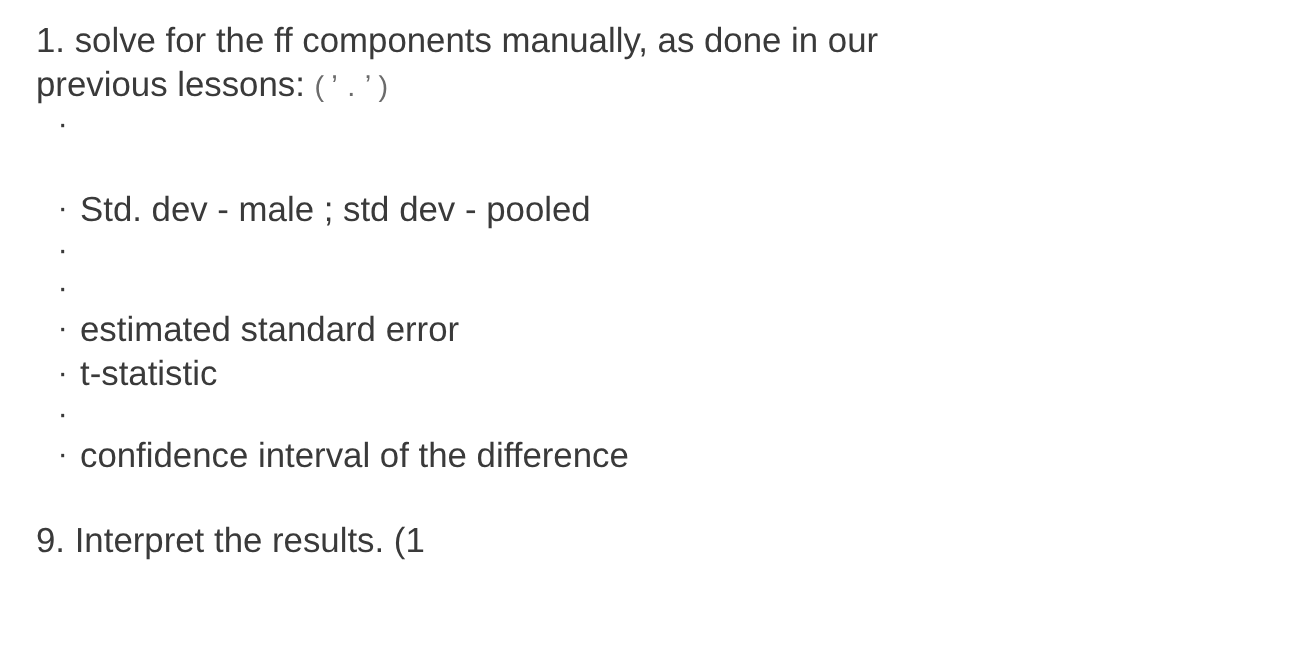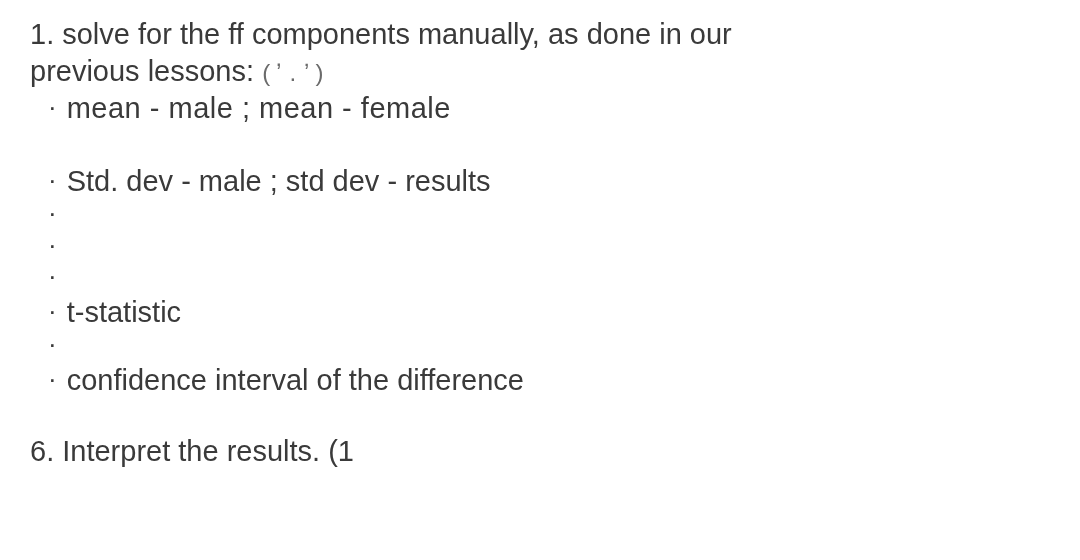--- a/index.html
+++ b/index.html
@@ -55,48 +55,48 @@
 <div class="section-1-heading">
   <div>1. solve for the ff components manually, as done in our</div>
   <div>
     <span>previous lessons: </span><span class="scribble">(  ̕  .    ̛  )</span>
   </div>
 </div>
 
 <div class="bullet-block">
   <div class="bullet-line">
     <span class="dot">·</span>
-    <span class="two-space">mean - male ;  mean - female</span>
   </div>
 </div>
 
 <div class="gap"></div>
 
 <div class="bullet-block">
   <div class="bullet-line">
     <span class="dot">·</span>
-    <span>Std. dev - male ; std dev - results</span>
+    <span>Std. dev - male ; std dev - pooled</span>
   </div>
   <div class="bullet-line">
     <span class="dot">·</span>
   </div>
   <div class="bullet-line">
     <span class="dot">·</span>
   </div>
   <div class="bullet-line">
     <span class="dot">·</span>
+    <span>estimated standard error</span>
   </div>
   <div class="bullet-line">
     <span class="dot">·</span>
     <span>t-statistic</span>
   </div>
   <div class="bullet-line">
     <span class="dot">·</span>
   </div>
   <div class="bullet-line">
     <span class="dot">·</span>
     <span>confidence interval of the difference</span>
   </div>
 </div>
 
 <div class="section-2">
-  <span>6. Interpret the results.   </span><span>(1</span>
+  <span>9. Interpret the results.   </span><span>(1</span>
 </div>
 
 </body></html>

